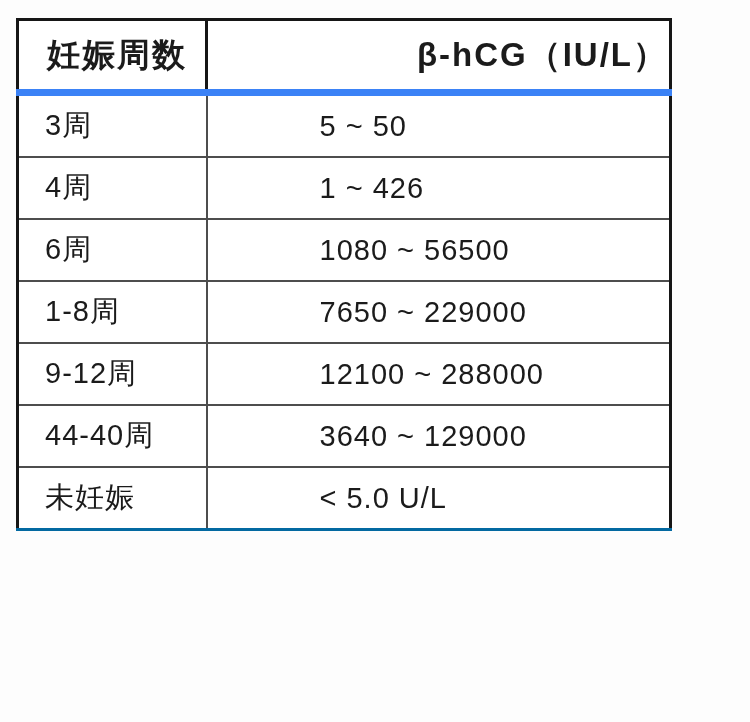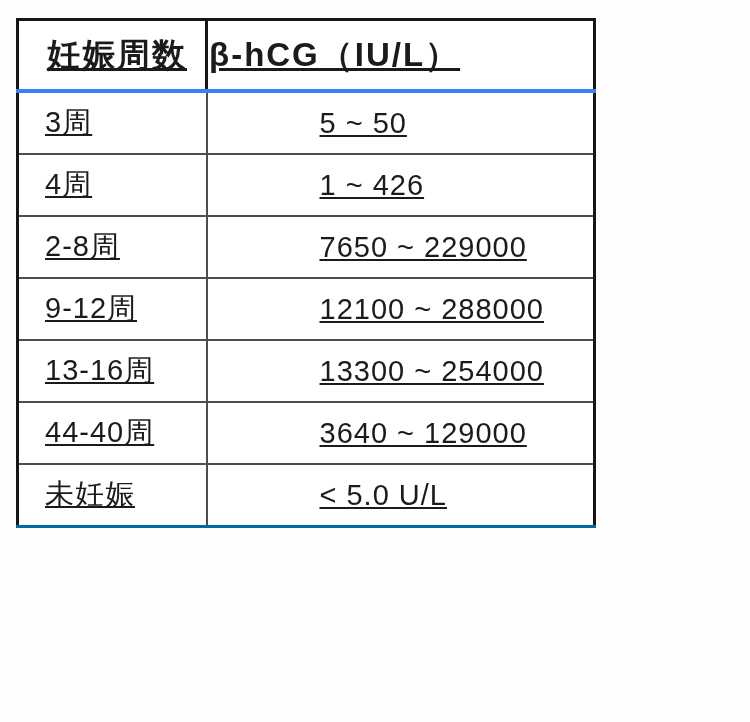--- a/index.html
+++ b/index.html
@@ -12,59 +12,58 @@
     position: relative;
     width: 750px;
     height: 722px;
     background: #fdfdfd;
     overflow: hidden;
   }
   table.hcg-table {
     position: absolute;
     left: 16px;
     top: 18px;
-    width: 580px;
+    width: 656px;
     border-collapse: collapse;
     table-layout: fixed;
     background: #ffffff;
     color: #1b1b1b;
-    text-decoration: underline;
   }
   table.hcg-table, 
   table.hcg-table tr:first-child th {
     border: 3px solid #161616;
   }
   table.hcg-table th,
   table.hcg-table td {
     border: 2px solid #4d4d4d;
     margin: 0;
     vertical-align: middle;
     white-space: nowrap;
     overflow: hidden;
   }
   
   table.hcg-table tr > *:first-child { border-left: 3px solid #161616; }
   table.hcg-table tr > *:last-child  { border-right: 3px solid #161616; }
-  table.hcg-table tr:first-child > * { border-top: 4px solid #3b82f6; }
+  table.hcg-table tr:first-child > * { border-top: 7px solid #3b82f6; }
   table.hcg-table tr:last-child > *  { border-bottom: 3px solid #0369a1; }
 
   .col-weeks { width: 189px; }
 
   table.hcg-table th {
     height: 66px;
     font-size: 33px;
     font-weight: bold;
     letter-spacing: 2px;
   }
   th.th-weeks {
     text-align: left;
     padding-left: 28px;
   }
   th.th-value {
-    text-align: left;
+    text-align: right;
   }
   table.hcg-table td {
     height: 58px;
     font-size: 29px;
     font-weight: 400;
     letter-spacing: 1px;
   }
   td.td-weeks {
     text-align: left;
     padding-left: 26px;
@@ -92,30 +91,30 @@
     <tbody>
       <tr>
         <td class="td-weeks">3周</td>
         <td class="td-value">5 ~ 50</td>
       </tr>
       <tr>
         <td class="td-weeks">4周</td>
         <td class="td-value">1 ~ 426</td>
       </tr>
       <tr>
-        <td class="td-weeks">2-8周</td>
+        <td class="td-weeks">6周</td>
+        <td class="td-value">1080 ~ 56500</td>
+      </tr>
+      <tr>
+        <td class="td-weeks">1-8周</td>
         <td class="td-value">7650 ~ 229000</td>
       </tr>
       <tr>
         <td class="td-weeks">9-12周</td>
         <td class="td-value">12100 ~ 288000</td>
-      </tr>
-      <tr>
-        <td class="td-weeks">13-16周</td>
-        <td class="td-value">13300 ~ 254000</td>
       </tr>
       <tr>
         <td class="td-weeks">44-40周</td>
         <td class="td-value">3640 ~ 129000</td>
       </tr>
       <tr>
         <td class="td-weeks">未妊娠</td>
         <td class="td-value">&lt; 5.0 U/L</td>
       </tr>
     </tbody>

